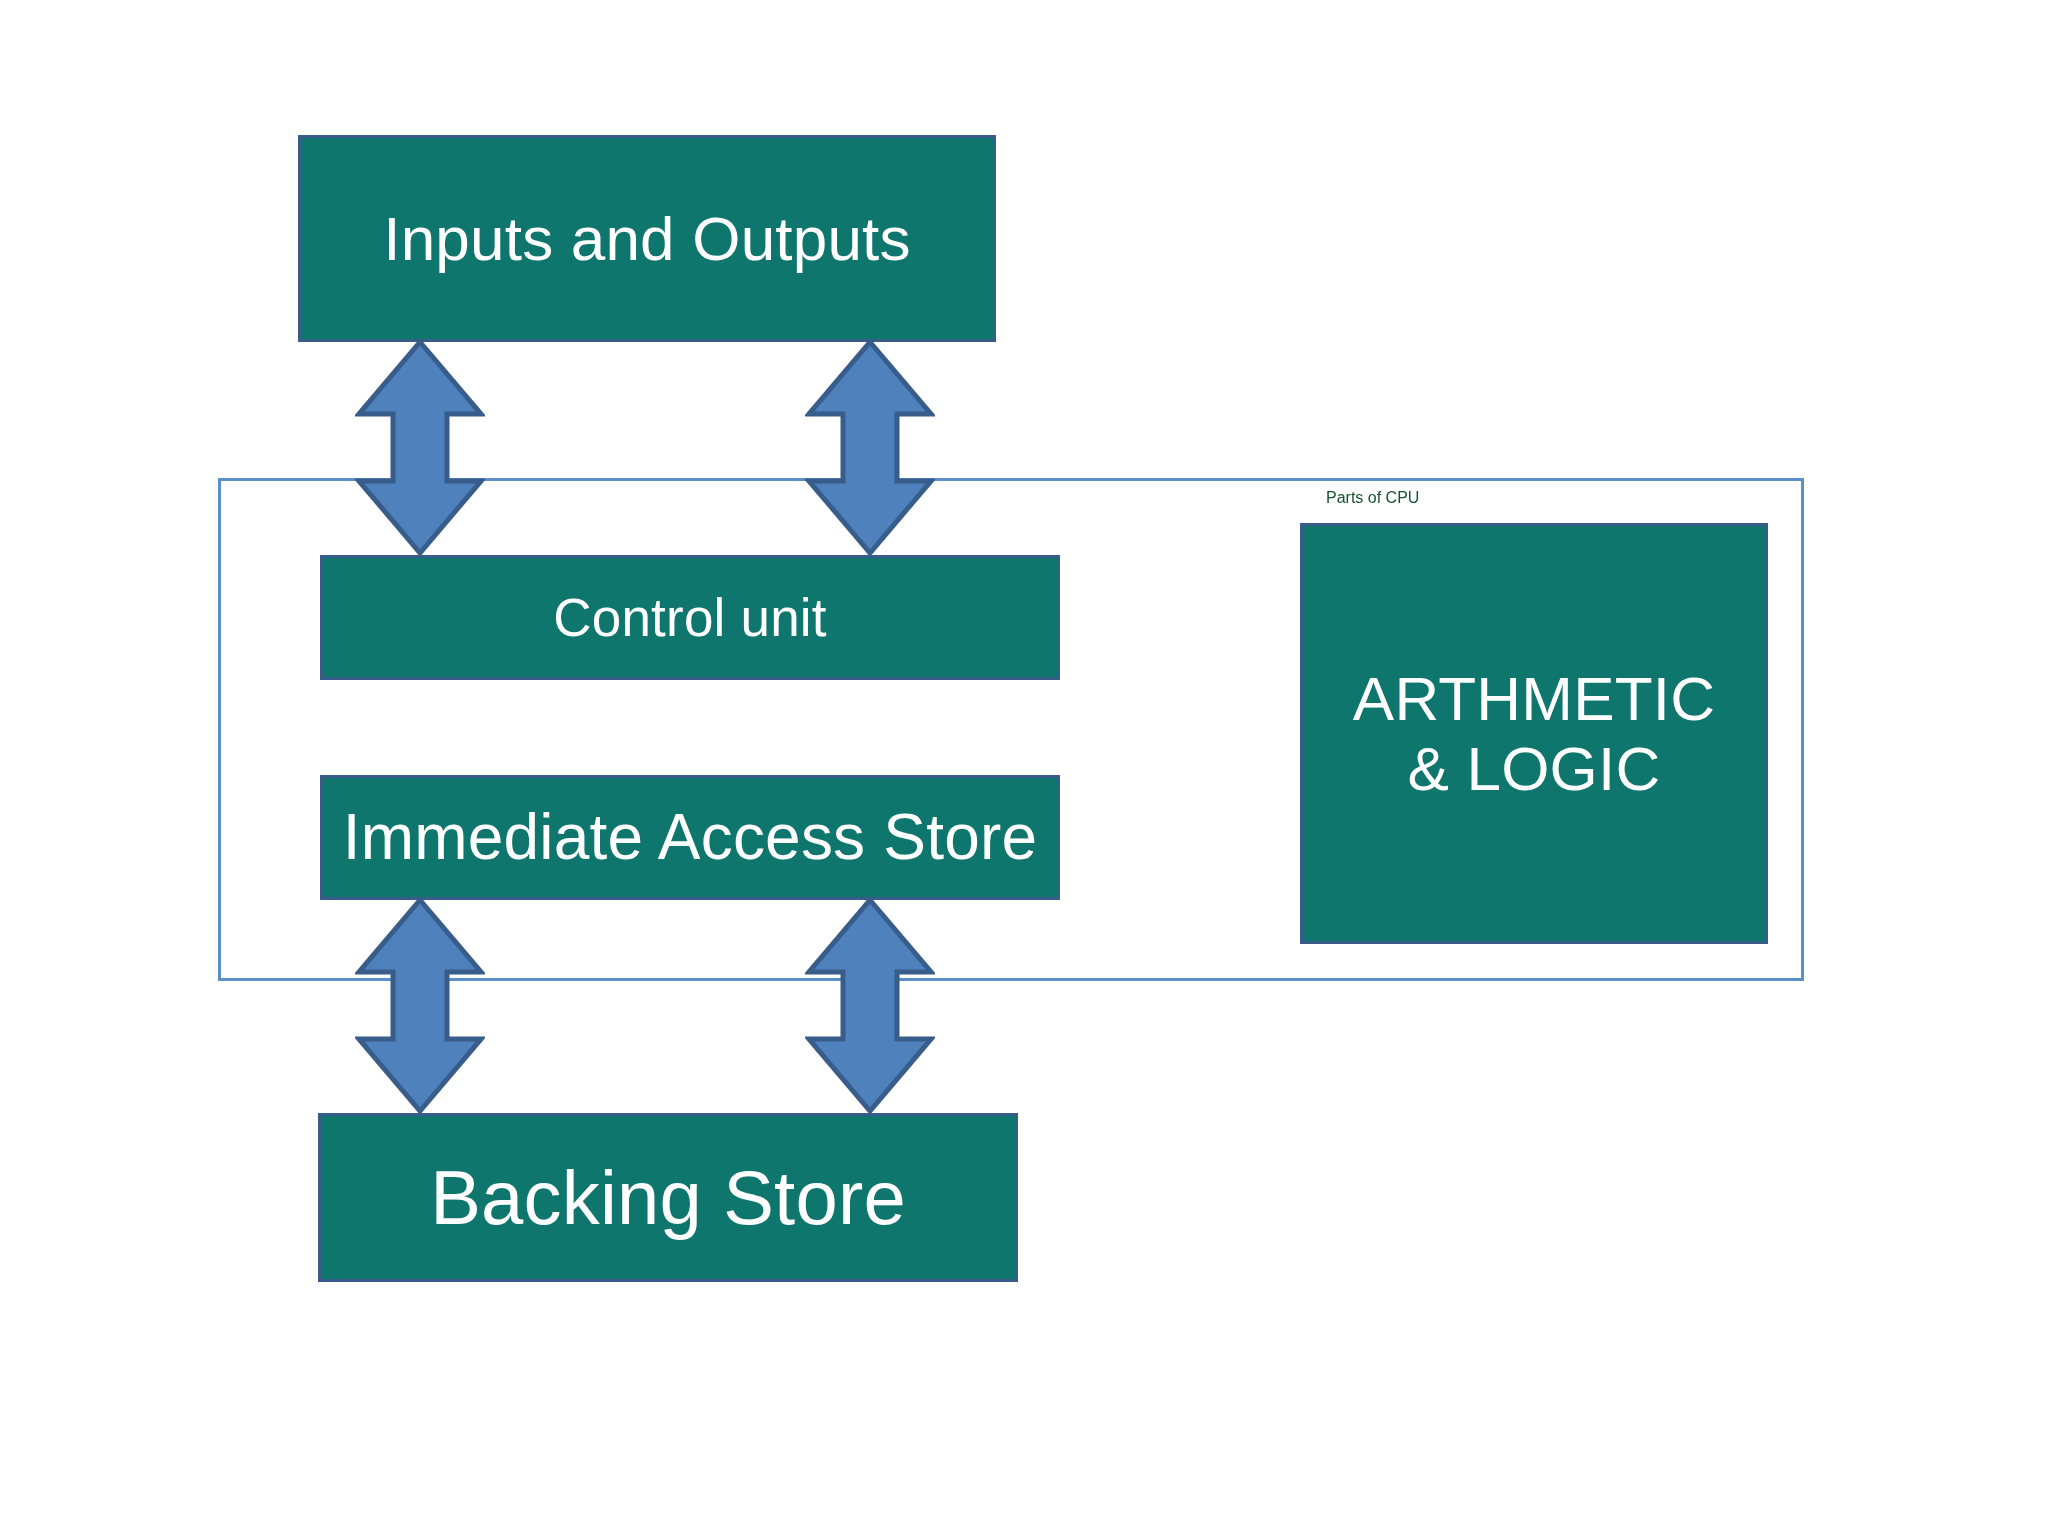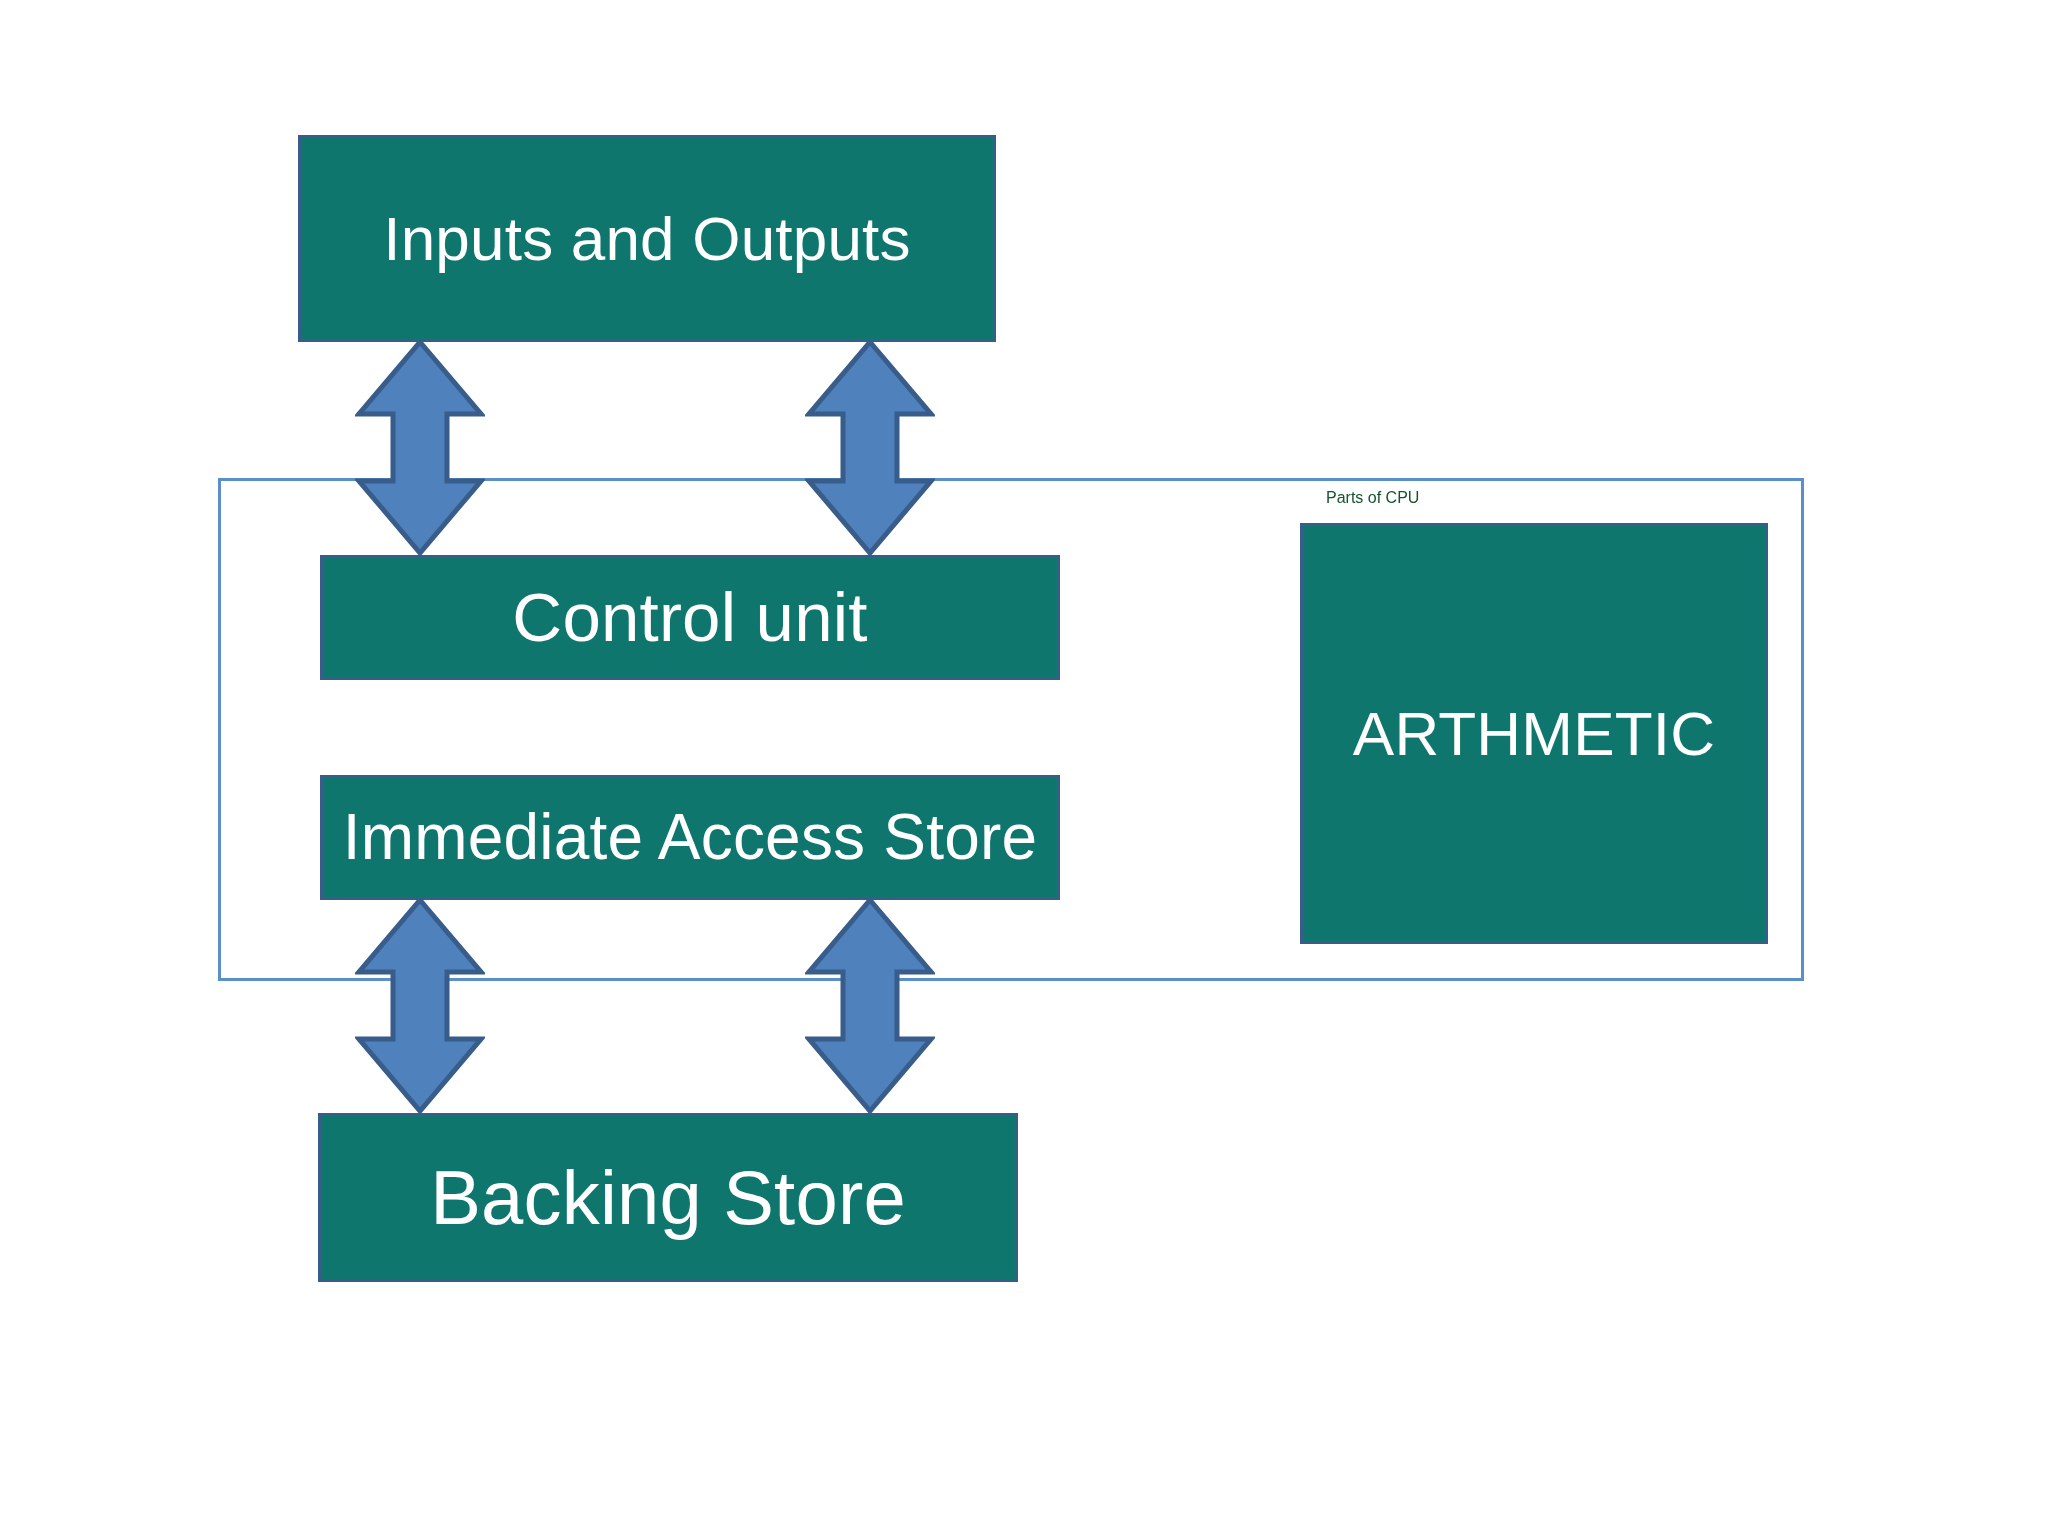--- a/index.html
+++ b/index.html
@@ -36,21 +36,21 @@
     display: flex;
     align-items: center;
     justify-content: center;
     text-align: center;
     line-height: 1.12;
     letter-spacing: 0.2px;
     -webkit-font-smoothing: antialiased;
   }
 
   .box-io      { font-size: 62px; }
-  .box-cu      { font-size: 69px; }
+  .box-cu      { font-size: 53px; }
   .box-ias     { font-size: 64px; }
   .box-backing { font-size: 76px; }
   .box-alu     { font-size: 62px; flex-direction: column; }
   .box-alu .alu-line { display: block; }
 
   
   .caption {
     position: absolute;
     font-size: 16px;
     color: #14532d;
@@ -103,15 +103,16 @@
   <div class="arrow" style="left:805px; top:898px; width:130px; height:215px;">
     <svg viewBox="0 0 130 215" preserveAspectRatio="none">
       <polygon points="65,2 126,74 92,74 92,141 126,141 65,213 4,141 38,141 38,74 4,74" fill="#4F81BD" stroke="#385D8A" stroke-width="5" stroke-linejoin="miter"></polygon>
     </svg>
   </div>
 
   <div class="box box-backing" style="left:318px; top:1113px; width:700px; height:169px;">Backing Store</div>
 
   <div class="box box-alu" style="left:1300px; top:523px; width:468px; height:421px;">
     <span class="alu-line">ARTHMETIC</span>
+    <span class="alu-line">&amp; LOGIC</span>
   </div>
 
 </div>
 
 </body></html>

